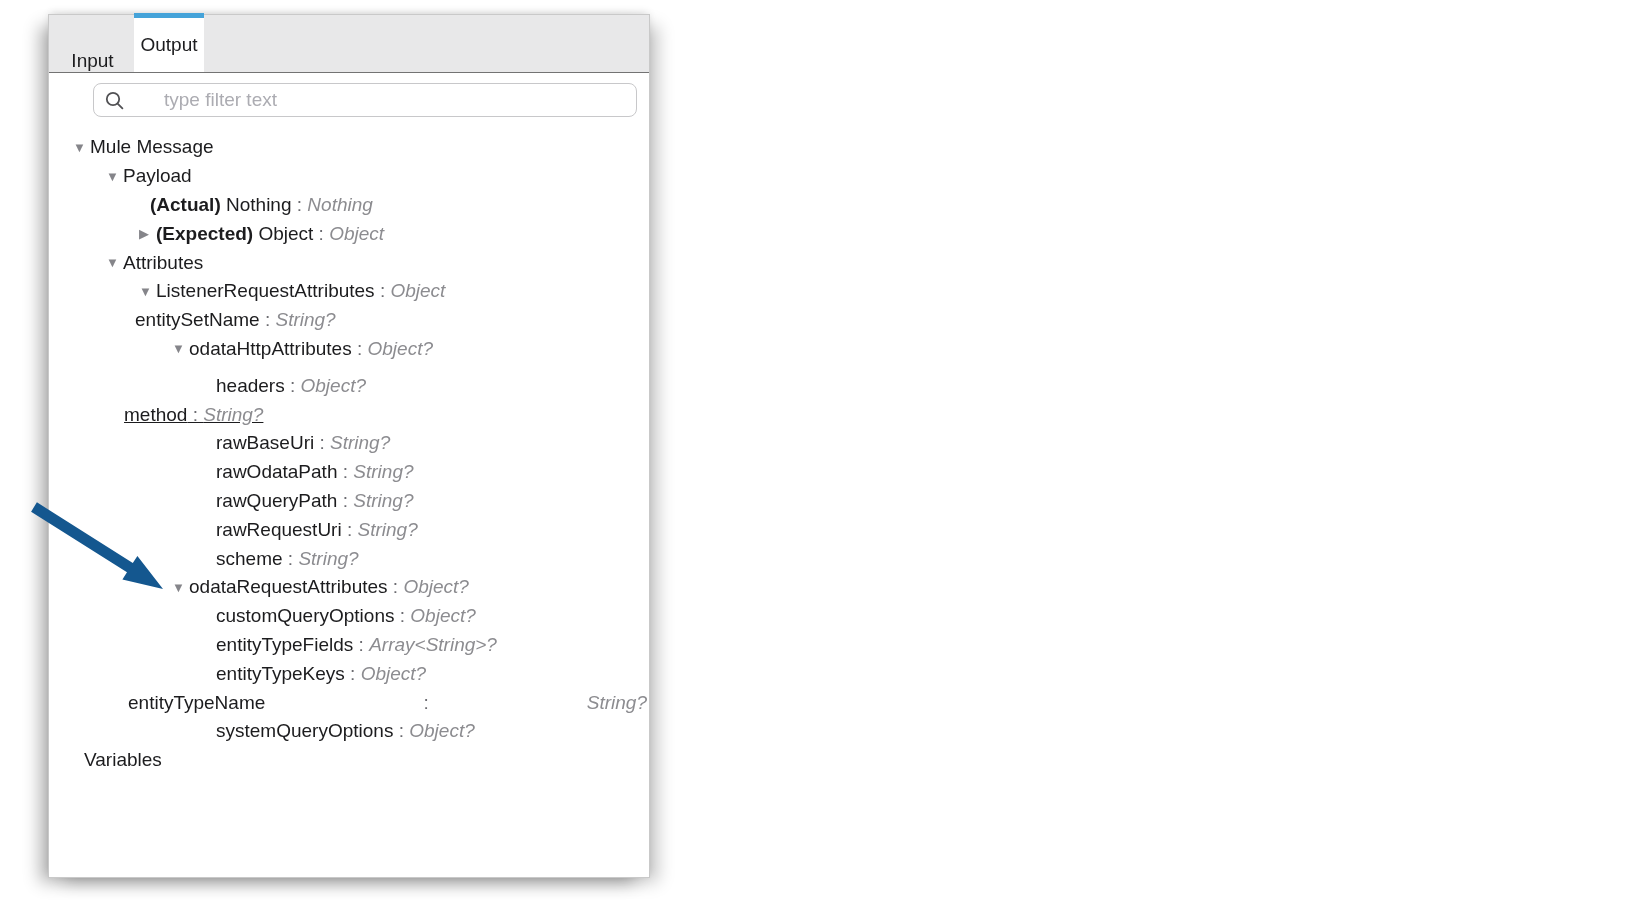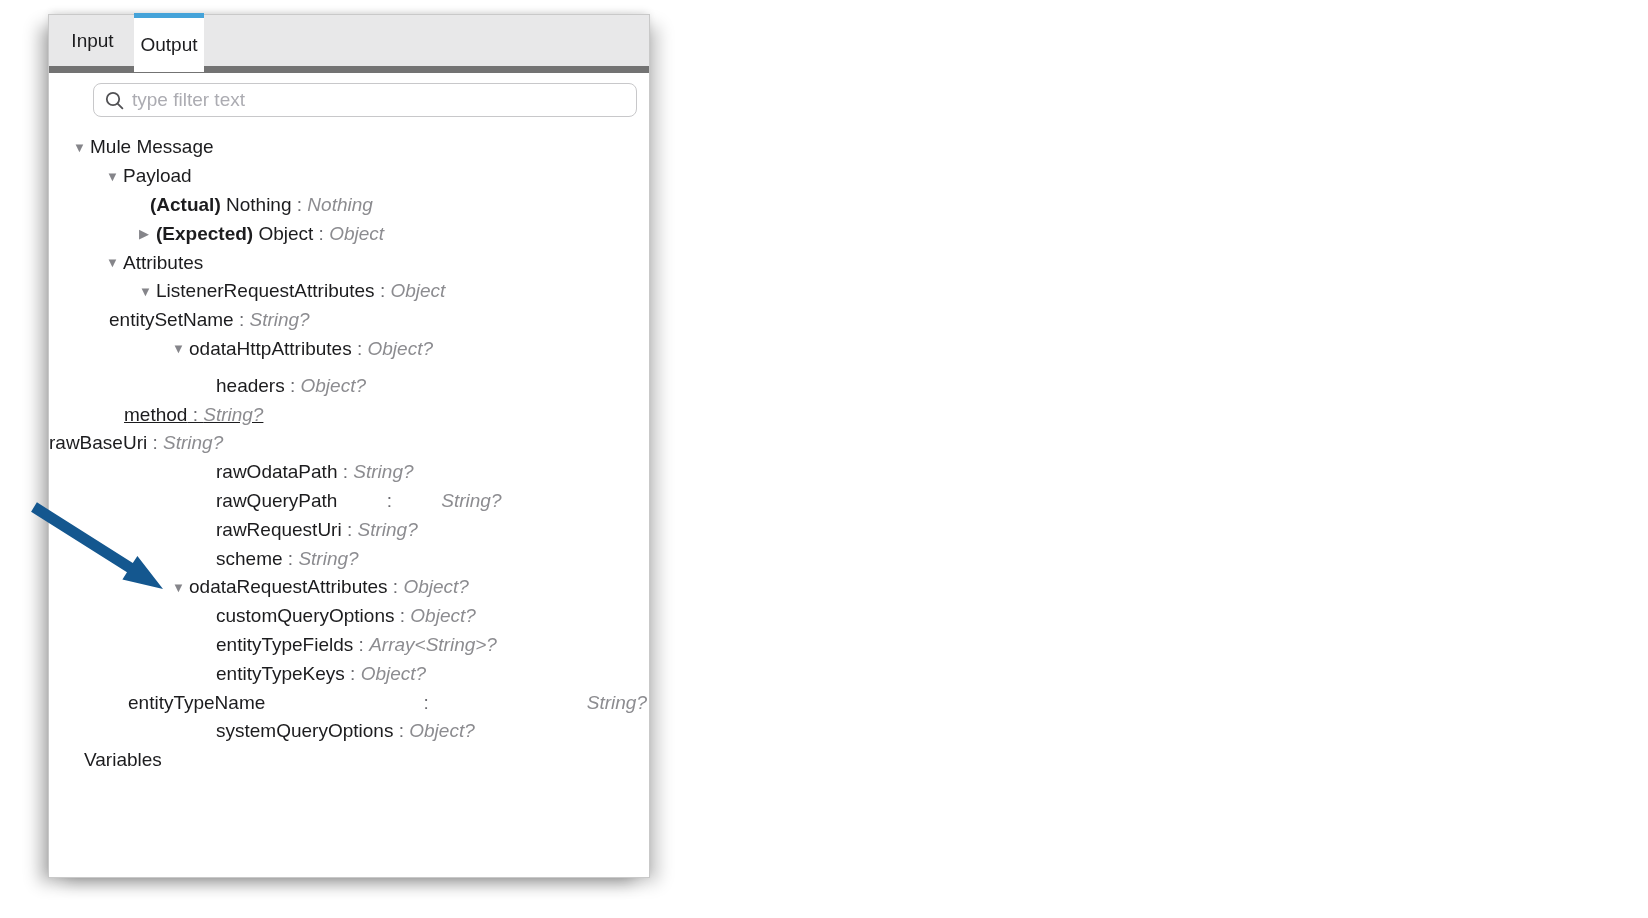--- a/index.html
+++ b/index.html
@@ -13,22 +13,22 @@
     position:absolute; left:48px; top:14px; width:602px; height:864px;
     background:#ffffff; border:1px solid #c9c9c9;
     box-shadow:-12px 8px 16px -4px rgba(0,0,0,0.30),
                12px 8px 16px -4px rgba(0,0,0,0.22),
                0 -3px 8px -2px rgba(0,0,0,0.15);
   }
 
   
   .tabbar {
     position:absolute; left:0; top:0; right:0; height:58px;
-    background:#e8e8e9; border-bottom:7px solid #737373;
-    display:flex; align-items:center;
+    background:#e8e8e9; border-bottom:1px solid #737373;
+    display:flex; align-items:flex-end;
   }
   .tab {
     display:flex; align-items:center; justify-content:center;
     font-size:19px; color:#1d1d1f; cursor:default;
   }
   .tab.inactive { width:83px; background:transparent; }
   .tab.active {
     width:70px; background:#ffffff; height:59px;
     border-top:5px solid #45a3d9; margin-top:3px;
   }
@@ -36,21 +36,21 @@
   
   .searchbox {
     position:absolute; left:44px; top:68px; width:544px; height:34px;
     background:#ffffff; border:1.5px solid #c8c8ca; border-radius:8px;
     display:flex; align-items:center; padding-left:10px;
   }
   .searchbox svg { flex:0 0 auto; }
   .search-input {
     flex:1; border:none; outline:none; background:transparent;
     font-family:"Liberation Sans", sans-serif;
-    font-size:19px; color:#404040; padding-left:7px; height:28px;
+    font-size:19px; color:#404040; padding-left:7px; height:28px;margin-left:32px;
   }
   .search-input::placeholder { color:#acacb2; opacity:1; }
 
   
   .tree { position:absolute; left:0; top:118px; right:2px; }
   .tree-row {
     height:28.8px; display:flex; align-items:center;
     font-size:19px; color:#1c1c1e; white-space:pre; cursor:default;
   }
   .expander {
@@ -89,27 +89,27 @@
       <input class="search-input" type="text" placeholder="type filter text" style="">
     </div>
 
     <div class="tree">
         <div class="tree-row" style="padding-left: 24px;"><span class="expander">▼</span><span>Mule Message</span></div>
         <div class="tree-row" style="padding-left: 57px;"><span class="expander">▼</span><span>Payload</span></div>
         <div class="tree-row" style="padding-left: 101px;"><span class="node-bold">(Actual) </span><span>Nothing</span><span class="node-sep"> : </span><span class="node-type">Nothing</span></div>
         <div class="tree-row" style="padding-left: 90px;"><span class="expander">▶</span><span class="node-bold">(Expected) </span><span>Object</span><span class="node-sep"> : </span><span class="node-type">Object</span></div>
         <div class="tree-row" style="padding-left: 57px;"><span class="expander">▼</span><span>Attributes</span></div>
         <div class="tree-row" style="padding-left: 90px;"><span class="expander">▼</span><span>ListenerRequestAttributes</span><span class="node-sep"> : </span><span class="node-type">Object</span></div>
-        <div class="tree-row" style="padding-left: 60px;"><span>entitySetName</span><span class="node-sep"> : </span><span class="node-type">String?</span></div>
+        <div class="tree-row" style="padding-left: 86px;"><span>entitySetName</span><span class="node-sep"> : </span><span class="node-type">String?</span></div>
         <div class="tree-row" style="padding-left: 123px;"><span class="expander">▼</span><span>odataHttpAttributes</span><span class="node-sep"> : </span><span class="node-type">Object?</span></div>
         <div class="tree-row" style="padding-left: 167px; margin-top: 8px;"><span>headers</span><span class="node-sep"> : </span><span class="node-type">Object?</span></div>
         <div class="tree-row" style="padding-left: 75px; text-decoration: underline;"><span>method</span><span class="node-sep"> : </span><span class="node-type">String?</span></div>
-        <div class="tree-row" style=""><span>rawBaseUri</span><span class="node-sep"> : </span><span class="node-type">String?</span></div>
+        <div class="tree-row" style="padding-left: 167px;"><span>rawBaseUri</span><span class="node-sep"> : </span><span class="node-type">String?</span></div>
         <div class="tree-row" style="padding-left: 167px;"><span>rawOdataPath</span><span class="node-sep"> : </span><span class="node-type">String?</span></div>
-        <div class="tree-row" style="padding-left: 167px; gap: 44px;"><span>rawQueryPath</span><span class="node-sep"> : </span><span class="node-type">String?</span></div>
+        <div class="tree-row" style="padding-left: 167px;"><span>rawQueryPath</span><span class="node-sep"> : </span><span class="node-type">String?</span></div>
         <div class="tree-row" style="padding-left: 167px;"><span>rawRequestUri</span><span class="node-sep"> : </span><span class="node-type">String?</span></div>
         <div class="tree-row" style="padding-left: 167px;"><span>scheme</span><span class="node-sep"> : </span><span class="node-type">String?</span></div>
         <div class="tree-row" style="padding-left: 123px;"><span class="expander">▼</span><span>odataRequestAttributes</span><span class="node-sep"> : </span><span class="node-type">Object?</span></div>
         <div class="tree-row" style="padding-left: 167px;"><span>customQueryOptions</span><span class="node-sep"> : </span><span class="node-type">Object?</span></div>
         <div class="tree-row" style="padding-left: 167px;"><span>entityTypeFields</span><span class="node-sep"> : </span><span class="node-type">Array&lt;String&gt;?</span></div>
         <div class="tree-row" style="padding-left: 167px;"><span>entityTypeKeys</span><span class="node-sep"> : </span><span class="node-type">Object?</span></div>
         <div class="tree-row" style="padding-left: 79px; justify-content: space-between;"><span>entityTypeName</span><span class="node-sep"> : </span><span class="node-type">String?</span></div>
         <div class="tree-row" style="padding-left: 167px;"><span>systemQueryOptions</span><span class="node-sep"> : </span><span class="node-type">Object?</span></div>
         <div class="tree-row" style="padding-left: 35px;"><span>Variables</span></div>
       </div>

